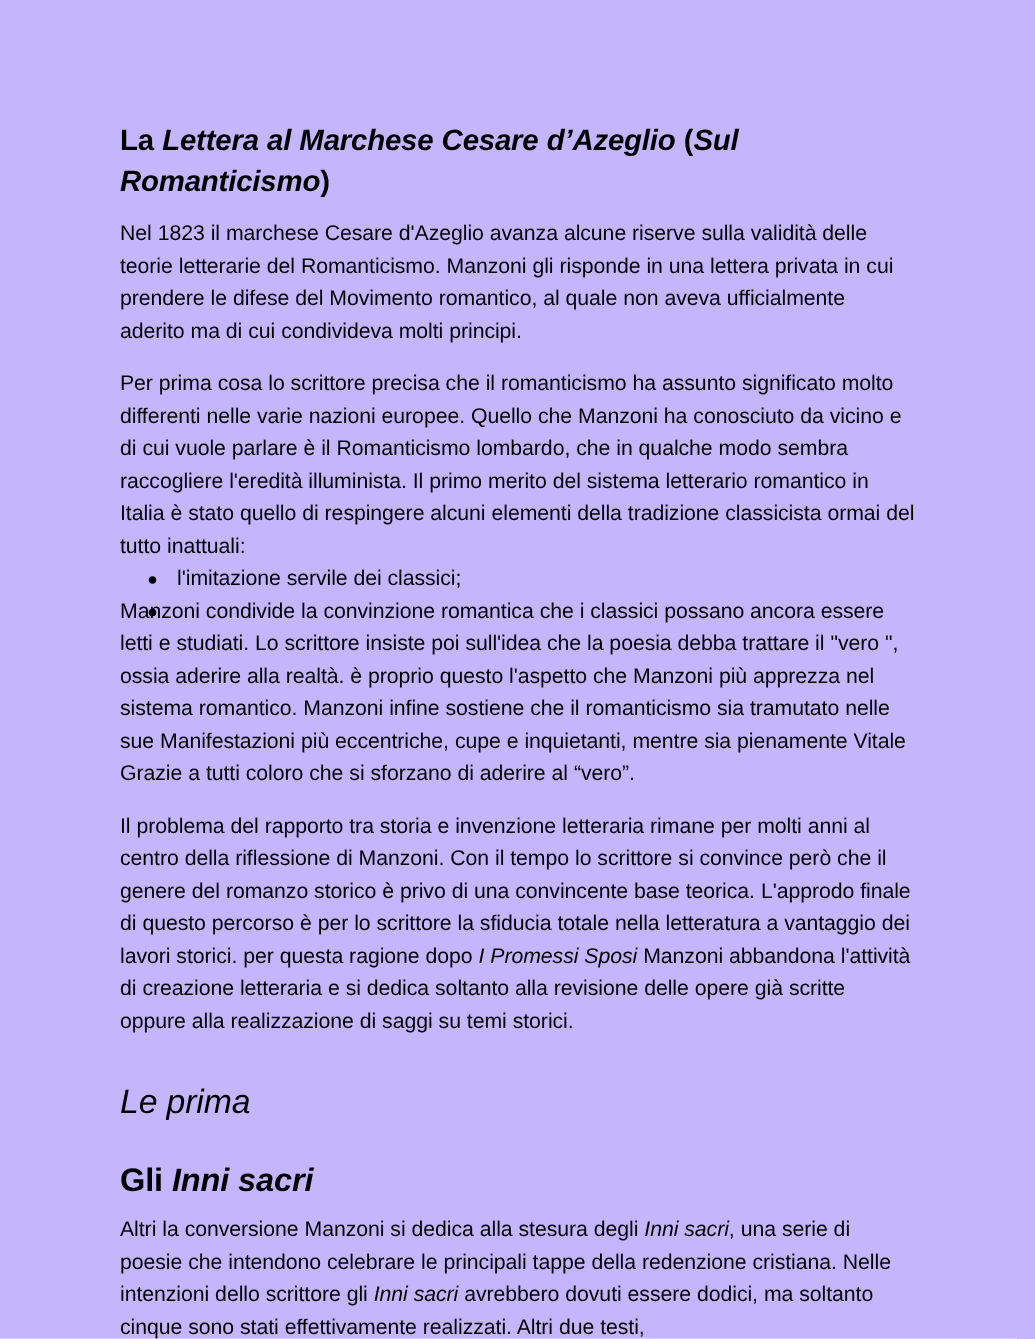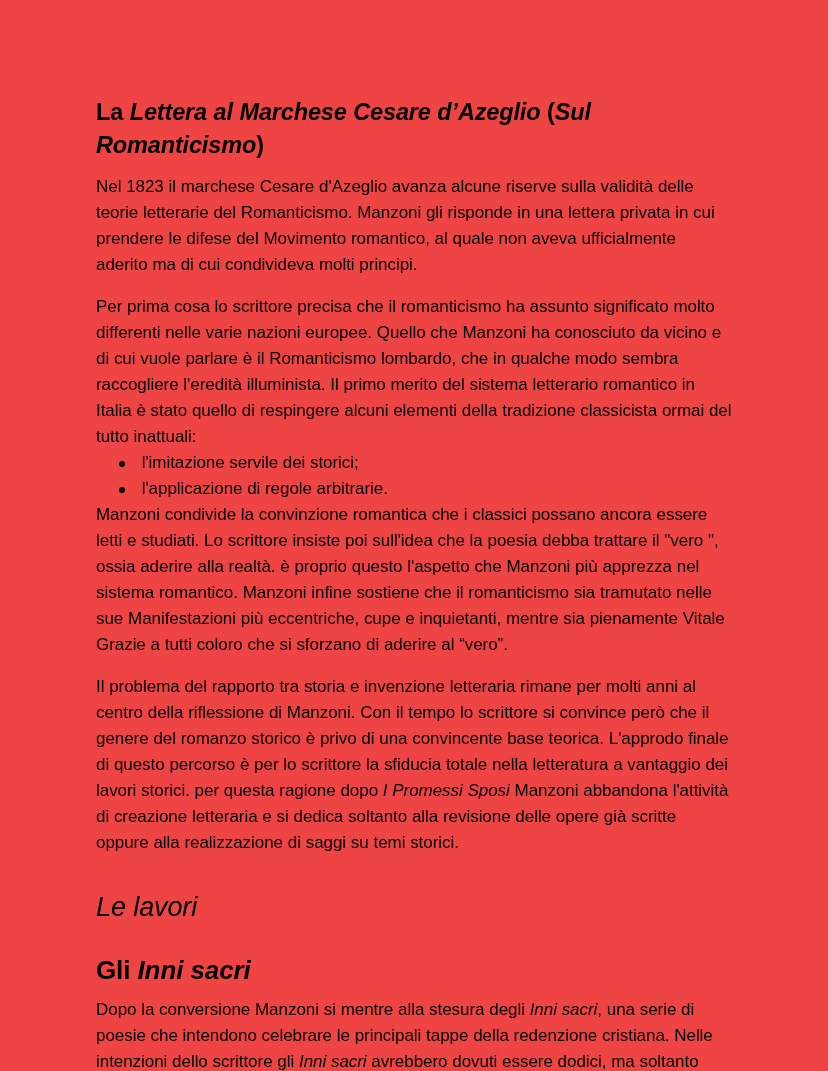--- a/index.html
+++ b/index.html
@@ -13,21 +13,21 @@
     height: 1071px;
     overflow: hidden;
     font-family: "Liberation Sans", sans-serif;
     color: #000000;
     -webkit-font-smoothing: antialiased;
   }
   .page {
     position: relative;
     width: 828px;
     height: 1071px;
-    background: #ef4444;
+    background: #c4b5fd;
     box-sizing: border-box;
     padding: 96px 98px 0 96px;
   }
   .doc-body {
     width: 636px;
   }
 
   
   .h-title {
     font-size: 23.5px;
@@ -97,28 +97,28 @@
 <div class="page">
   <div class="doc-body">
 
     <h1 class="h-title"><span>La </span><i>Lettera al Marchese Cesare d’Azeglio</i><span> (</span><i>Sul Romanticismo</i><span>)</span></h1>
 
     <p class="p">Nel 1823 il marchese Cesare d'Azeglio avanza alcune riserve sulla validità delle teorie letterarie del Romanticismo. Manzoni gli risponde in una lettera privata in cui prendere le difese del Movimento romantico, al quale non aveva ufficialmente aderito ma di cui condivideva molti principi.</p>
 
     <p class="p">Per prima cosa lo scrittore precisa che il romanticismo ha assunto significato molto differenti nelle varie nazioni europee. Quello che Manzoni ha conosciuto da vicino e di cui vuole parlare è il Romanticismo lombardo, che in qualche modo sembra raccogliere l'eredità illuminista. Il primo merito del sistema letterario romantico in Italia è stato quello di respingere alcuni elementi della tradizione classicista ormai del tutto  inattuali:</p>
 
     <ul class="bullets">
-      <li><span class="dot"></span><span class="nowrap"> l'imitazione servile dei storici;</span></li>
-      <li><span class="dot"></span><span class="nowrap"> l'applicazione di regole arbitrarie.</span></li>
+      <li><span class="dot"></span><span class="nowrap"> l'imitazione servile dei classici;</span></li>
+      <li><span class="dot"></span></li>
     </ul>
 
     <p class="p">Manzoni condivide la convinzione romantica che i classici possano ancora essere letti e studiati. Lo scrittore insiste poi sull'idea che la poesia debba trattare il "vero ", ossia aderire alla realtà. è proprio questo l'aspetto che Manzoni più apprezza nel sistema romantico. Manzoni infine sostiene che il romanticismo sia tramutato nelle sue Manifestazioni più eccentriche, cupe e inquietanti, mentre sia pienamente Vitale Grazie a tutti coloro che si sforzano di aderire al “vero”.</p>
 
     <p class="p"><span>Il problema del rapporto tra storia e invenzione letteraria rimane per molti anni al centro della riflessione di Manzoni. Con il tempo lo scrittore si convince però che il genere del romanzo storico è privo di una convincente base teorica. L'approdo finale di questo percorso è per lo scrittore la sfiducia totale nella letteratura a vantaggio dei lavori storici. per questa ragione dopo </span><i>I Promessi Sposi</i><span> Manzoni abbandona l'attività di creazione letteraria e si dedica soltanto alla revisione delle opere già scritte oppure alla realizzazione di saggi su temi storici.</span></p>
 
-    <h2 class="h-section">Le lavori</h2>
+    <h2 class="h-section">Le prima</h2>
 
     <h3 class="h-sub"><span>Gli </span><i>Inni sacri</i></h3>
 
-    <p class="p gap-before"><span>Dopo la conversione Manzoni si mentre alla stesura degli </span><i>Inni sacri</i><span>, una serie di poesie che intendono celebrare le principali tappe della redenzione cristiana. Nelle intenzioni dello scrittore gli </span><i>Inni sacri</i><span> avrebbero dovuti essere dodici, ma soltanto cinque sono stati effettivamente realizzati. Altri due testi, </span></p>
+    <p class="p gap-before"><span>Altri la conversione Manzoni si dedica alla stesura degli </span><i>Inni sacri</i><span>, una serie di poesie che intendono celebrare le principali tappe della redenzione cristiana. Nelle intenzioni dello scrittore gli </span><i>Inni sacri</i><span> avrebbero dovuti essere dodici, ma soltanto cinque sono stati effettivamente realizzati. Altri due testi, </span></p>
 
   </div>
 </div>
 
 </body></html>

